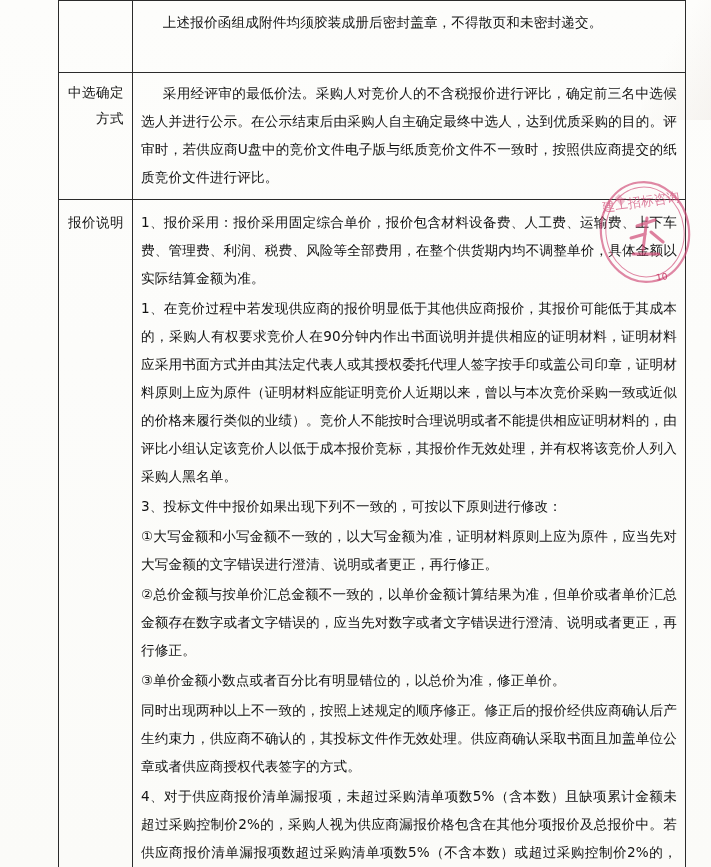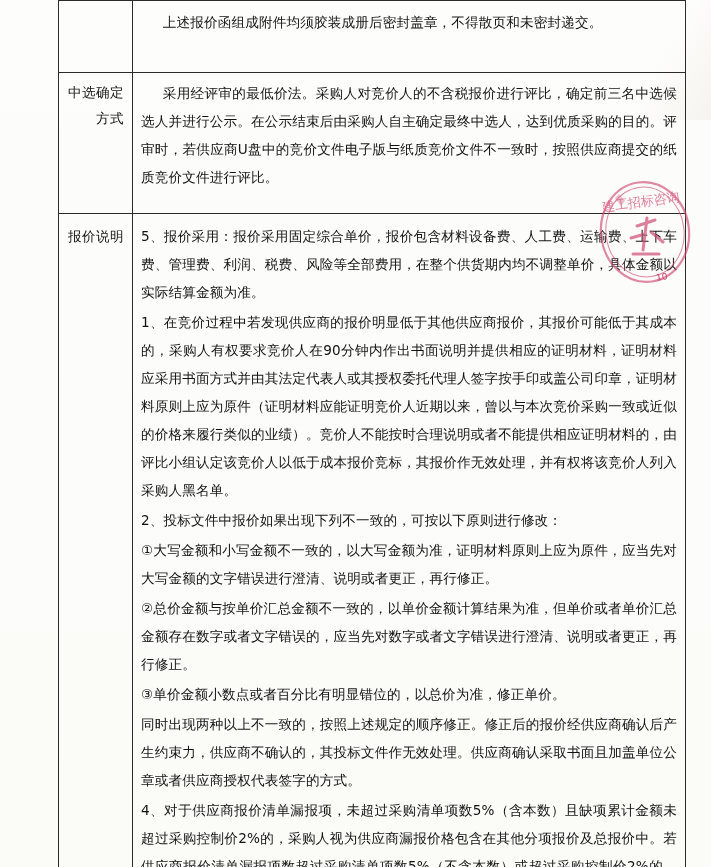--- a/index.html
+++ b/index.html
@@ -59,21 +59,21 @@
   }
   td.body p.ind {
     text-indent: 1.6em;
   }
   .row-top td.body {
     padding-top: 7px;
     padding-bottom: 34px;
   }
   .row-mid td.body {
     padding-top: 6px;
-    padding-bottom: 20px;
+    padding-bottom: 6px;
   }
   .row-main td.body {
     padding-top: 8px;
     padding-bottom: 10px;
   }
   .row-main td.label {
     padding-top: 9px;
   }
   
   .seal {
@@ -129,23 +129,23 @@
       <tr class="row-mid">
         <td class="label">中选确定方式</td>
         <td class="body">
           <p class="ind">采用经评审的最低价法。采购人对竞价人的不含税报价进行评比，确定前三名中选候选人并进行公示。在公示结束后由采购人自主确定最终中选人，达到优质采购的目的。评审时，若供应商U盘中的竞价文件电子版与纸质竞价文件不一致时，按照供应商提交的纸质竞价文件进行评比。</p>
         </td>
       </tr>
 
       <tr class="row-main">
         <td class="label">报价说明</td>
         <td class="body">
-          <p>5、报价采用：报价采用固定综合单价，报价包含材料设备费、人工费、运输费、上下车费、管理费、利润、税费、风险等全部费用，在整个供货期内均不调整单价，具体金额以实际结算金额为准。</p>
+          <p>1、报价采用：报价采用固定综合单价，报价包含材料设备费、人工费、运输费、上下车费、管理费、利润、税费、风险等全部费用，在整个供货期内均不调整单价，具体金额以实际结算金额为准。</p>
           <p>1、在竞价过程中若发现供应商的报价明显低于其他供应商报价，其报价可能低于其成本的，采购人有权要求竞价人在90分钟内作出书面说明并提供相应的证明材料，证明材料应采用书面方式并由其法定代表人或其授权委托代理人签字按手印或盖公司印章，证明材料原则上应为原件（证明材料应能证明竞价人近期以来，曾以与本次竞价采购一致或近似的价格来履行类似的业绩）。竞价人不能按时合理说明或者不能提供相应证明材料的，由评比小组认定该竞价人以低于成本报价竞标，其报价作无效处理，并有权将该竞价人列入采购人黑名单。</p>
-          <p>2、投标文件中报价如果出现下列不一致的，可按以下原则进行修改：</p>
+          <p>3、投标文件中报价如果出现下列不一致的，可按以下原则进行修改：</p>
           <p>①大写金额和小写金额不一致的，以大写金额为准，证明材料原则上应为原件，应当先对大写金额的文字错误进行澄清、说明或者更正，再行修正。</p>
           <p>②总价金额与按单价汇总金额不一致的，以单价金额计算结果为准，但单价或者单价汇总金额存在数字或者文字错误的，应当先对数字或者文字错误进行澄清、说明或者更正，再行修正。</p>
           <p>③单价金额小数点或者百分比有明显错位的，以总价为准，修正单价。</p>
           <p>同时出现两种以上不一致的，按照上述规定的顺序修正。修正后的报价经供应商确认后产生约束力，供应商不确认的，其投标文件作无效处理。供应商确认采取书面且加盖单位公章或者供应商授权代表签字的方式。</p>
           <p>4、对于供应商报价清单漏报项，未超过采购清单项数5%（含本数）且缺项累计金额未超过采购控制价2%的，采购人视为供应商漏报价格包含在其他分项报价及总报价中。若供应商报价清单漏报项数超过采购清单项数5%（不含本数）或超过采购控制价2%的，其竞价文件无效。</p>
         </td>
       </tr>
     </tbody>
   </table>
 

